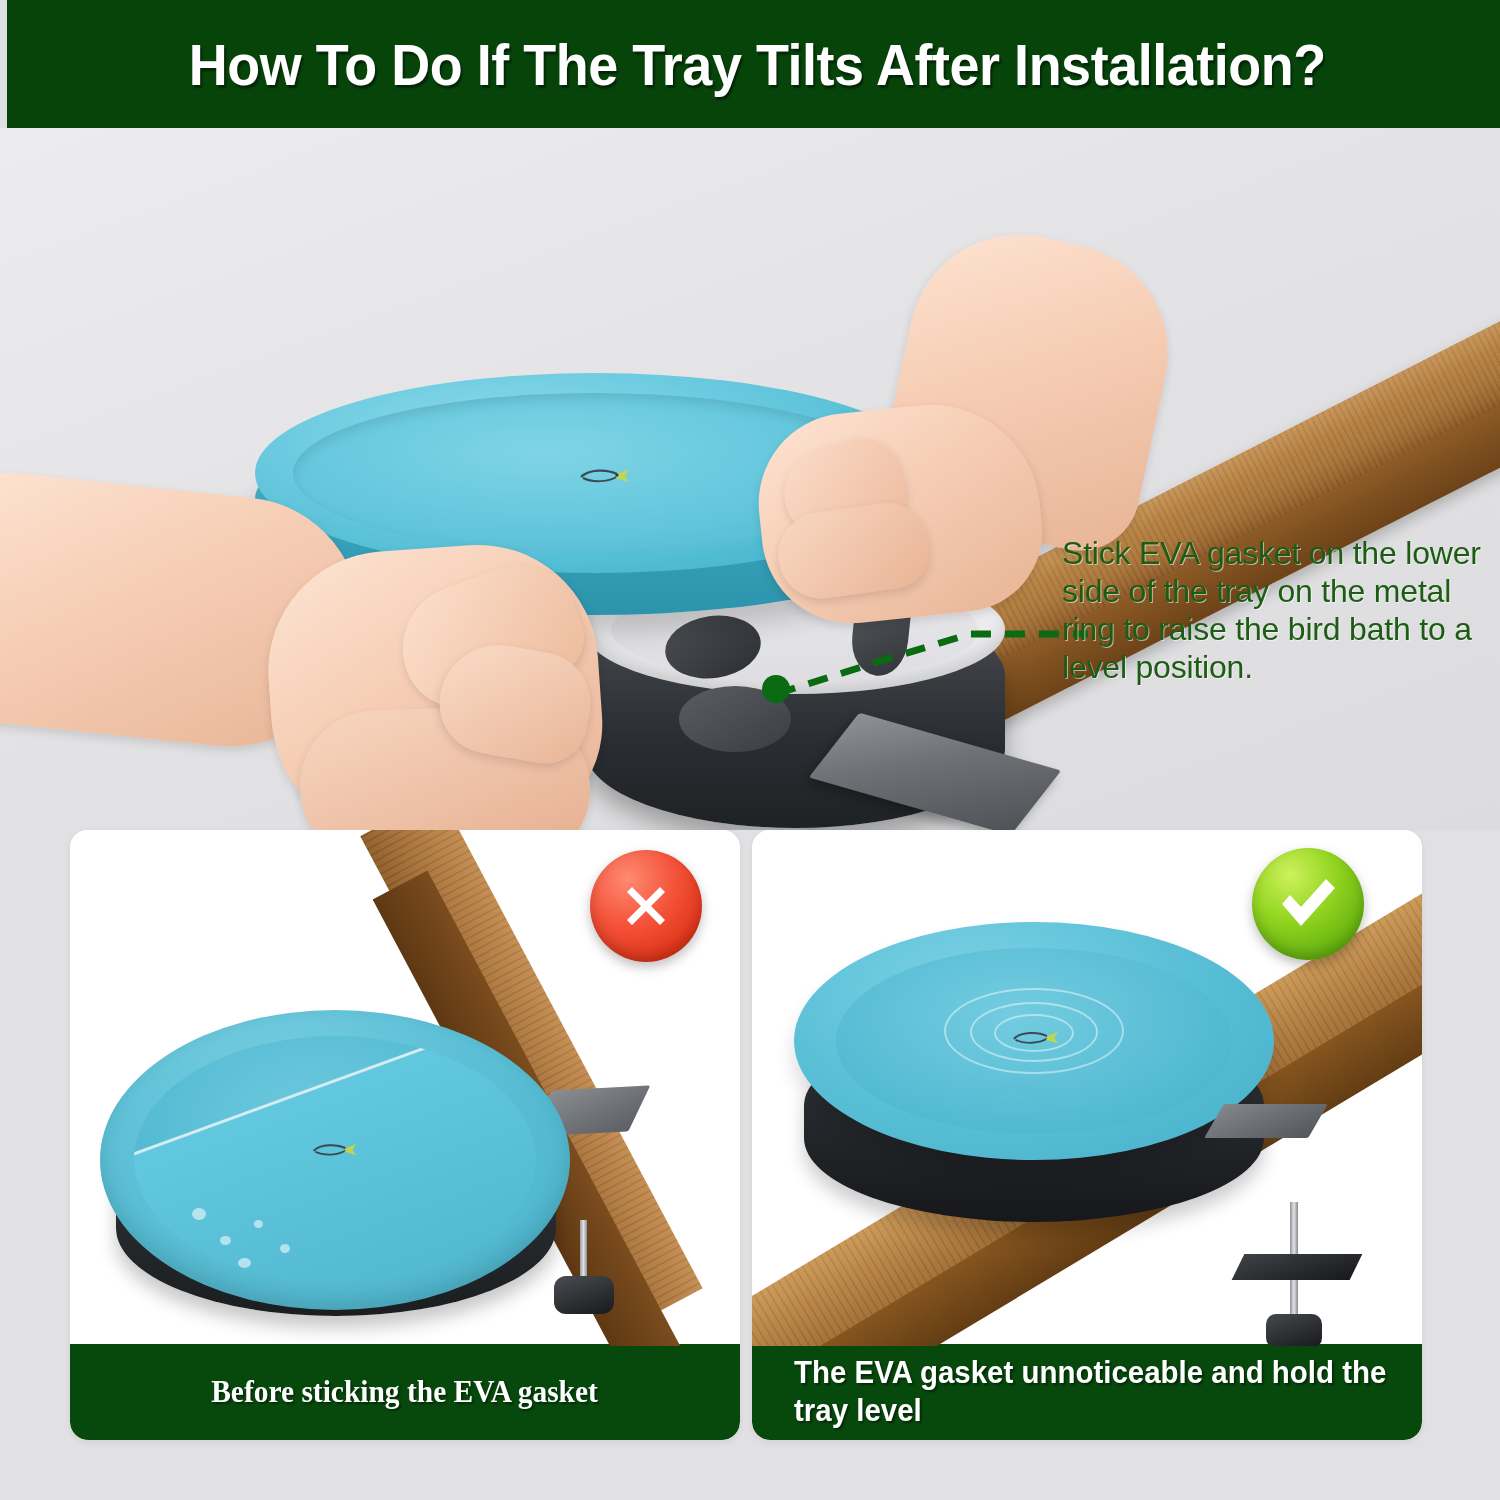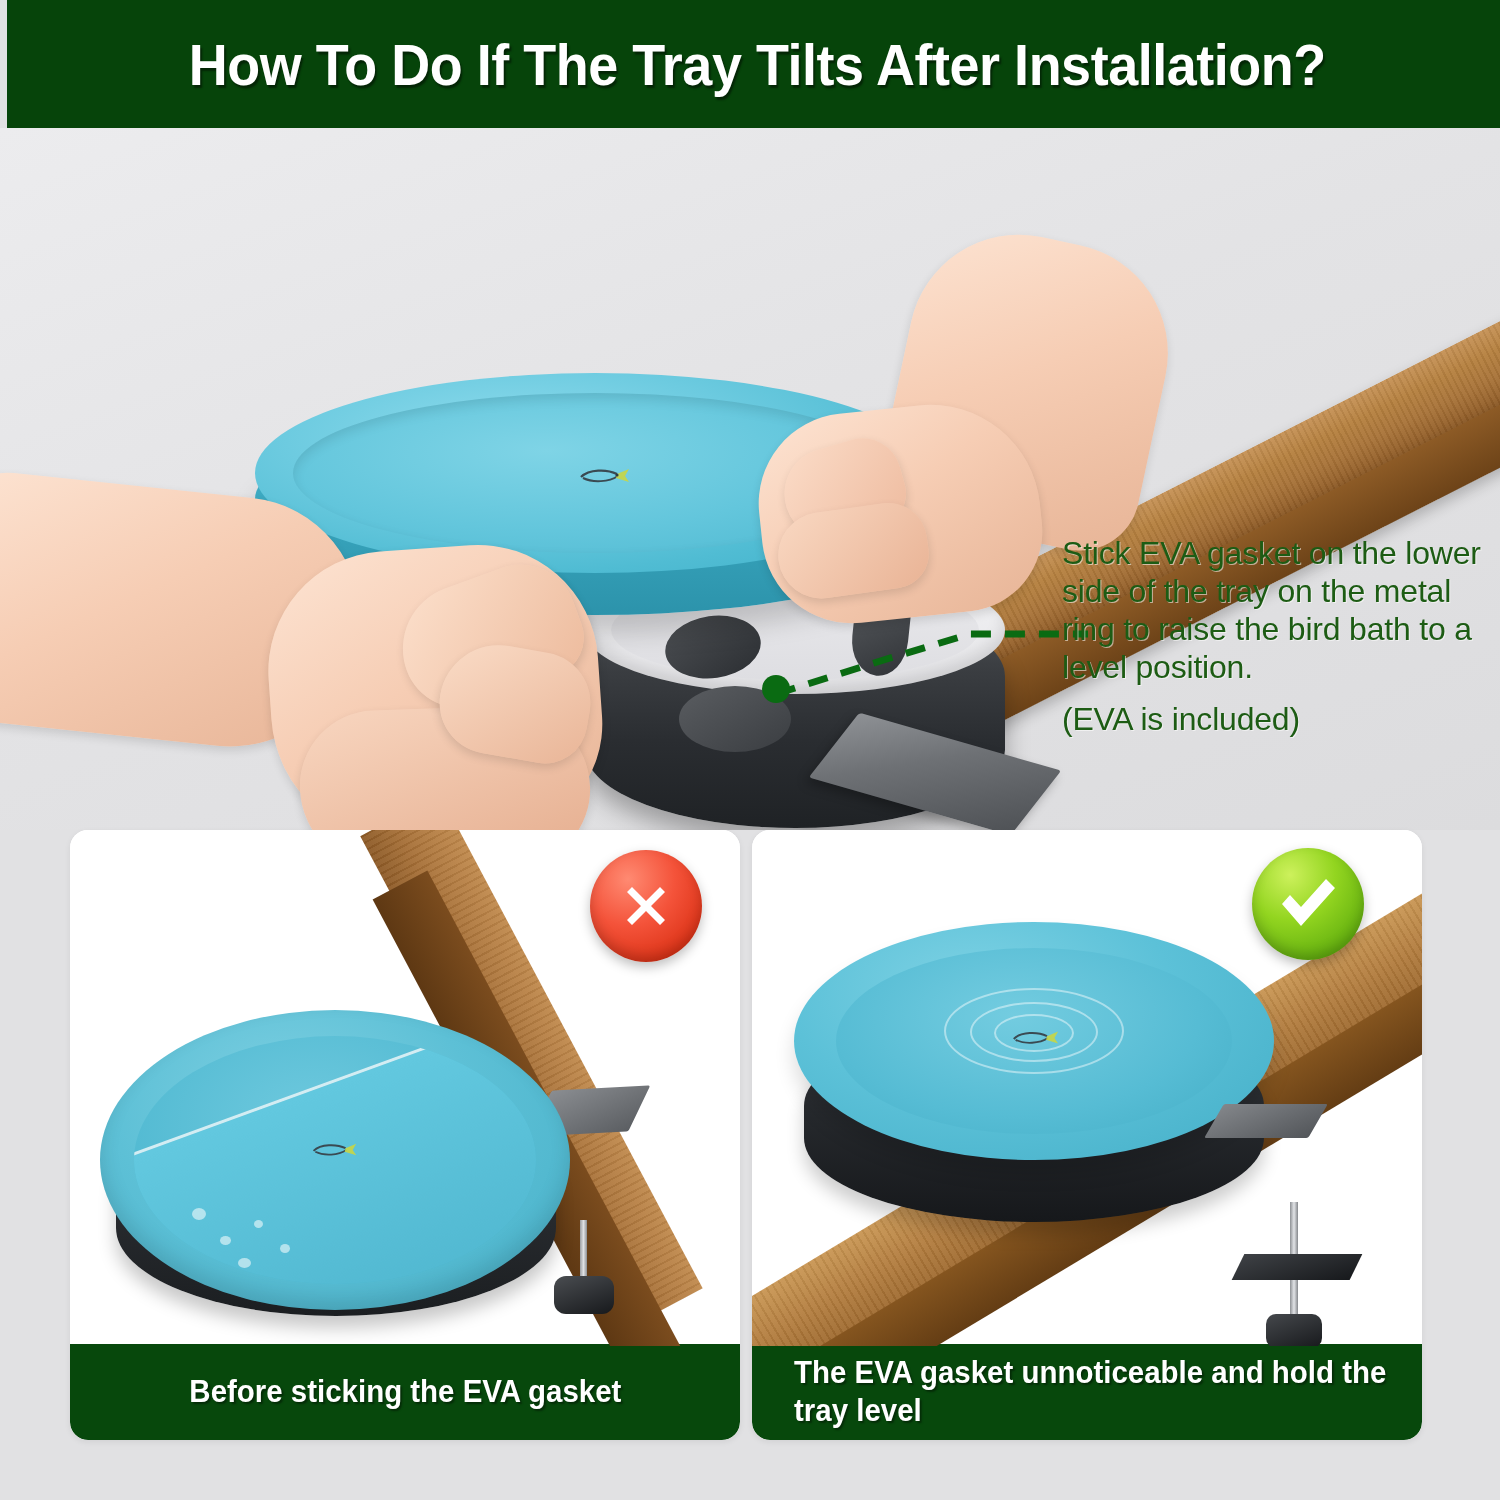--- a/index.html
+++ b/index.html
@@ -217,21 +217,21 @@
   .caption-bar{
     position:absolute; left:0; bottom:0; width:670px; height:96px;
     background:#07480c; border-radius:0 0 18px 18px;
     display:flex; align-items:center;
   }
   .caption-text{
     color:#fff; font-weight:bold; font-size:31px; line-height:38px;
     text-shadow:2px 2px 2px rgba(0,0,0,.4);
     transform:scaleX(.95); transform-origin:left center;
   }
-  #caption-before{ justify-content:center; }
+  #caption-before{ justify-content:center;font-family:Liberation Serif, serif; }
   #caption-before .caption-text{ transform-origin:center; }
   #caption-after{ padding-left:42px; }
 
   
   #pb-rail-top{
     position:absolute; left:330px; top:-60px; width:560px; height:90px;
     transform:rotate(62deg); transform-origin:left center;
     background:
       repeating-linear-gradient(90deg, rgba(0,0,0,.05) 0 2px, rgba(255,255,255,.05) 2px 7px),
       linear-gradient(180deg,#c18a4d,#a87138 55%,#8d5a26);
@@ -393,21 +393,20 @@
     <div class="skin" id="hl-index"></div>
   </div>
 
   <svg id="callout-line" viewBox="0 0 320 160">
     <polyline points="6,146 120,110 200,86 318,86" fill="none" stroke="#0a6b12" stroke-width="7" stroke-dasharray="20 14" stroke-linecap="butt"></polyline>
   </svg>
   <div id="callout-dot"></div>
 
   <div id="annotation">
     <div>Stick EVA gasket on the lower side of the tray on the metal ring to raise the bird bath to a level position.</div>
-    <div id="annotation-note">(EVA is included)</div>
   </div>
 </div>
 
 <div class="panel" id="panel-before">
   <div class="panel-scene">
     <div id="pb-rail-top"></div>
     <div id="pb-rail-side"></div>
     <div id="pb-gasket"></div>
     <div id="pb-clamp-screw"></div>
     <div id="pb-clamp-knob"></div>

